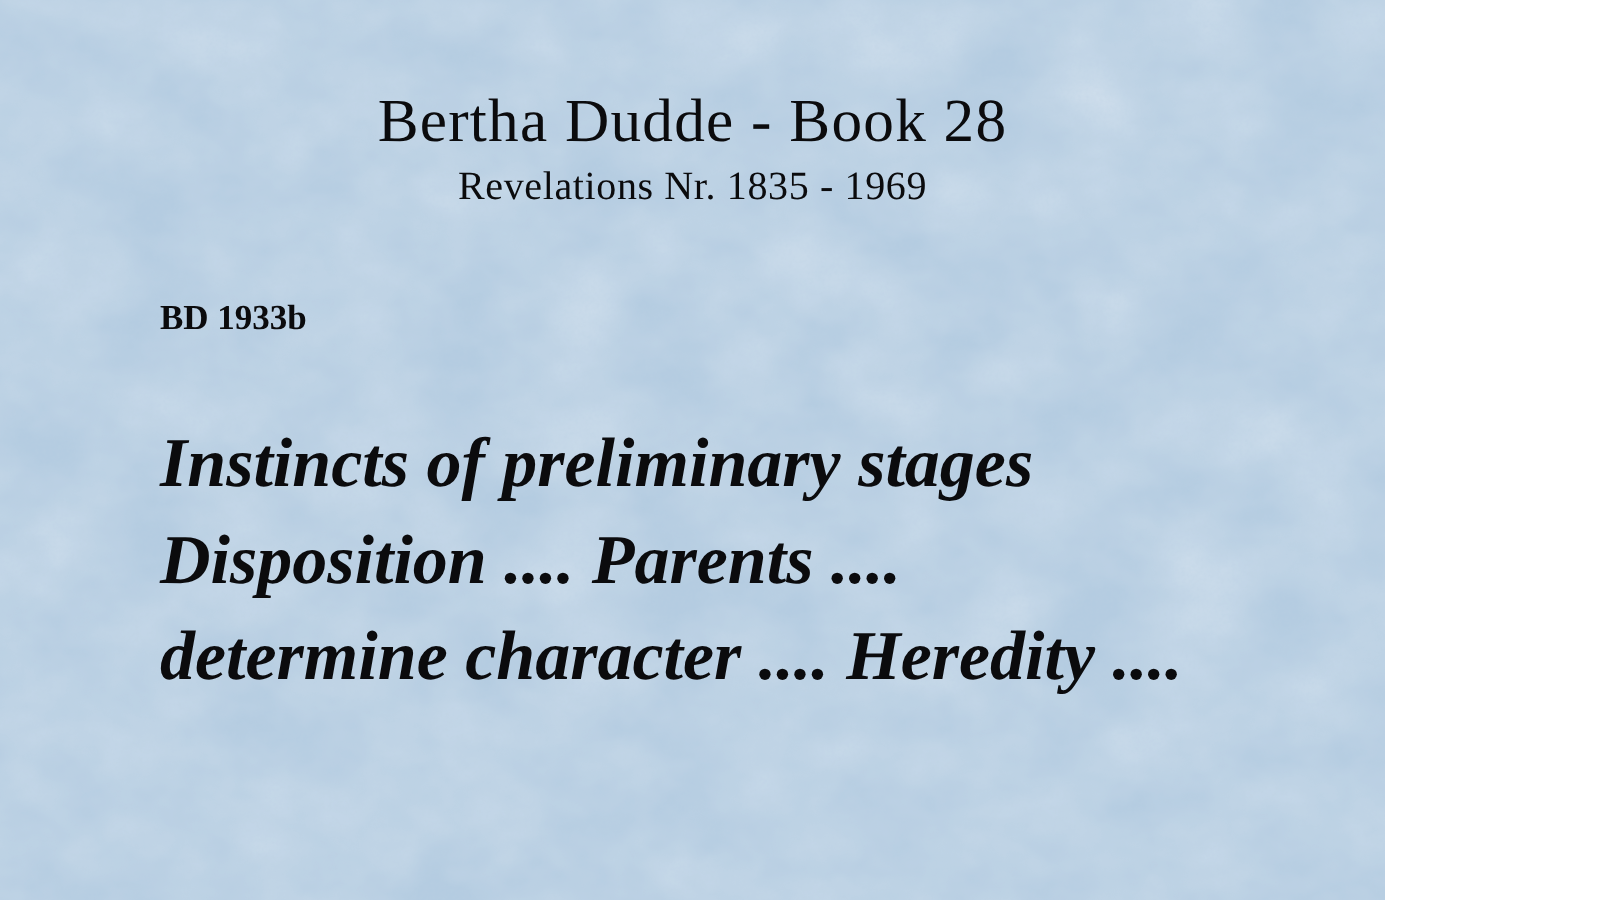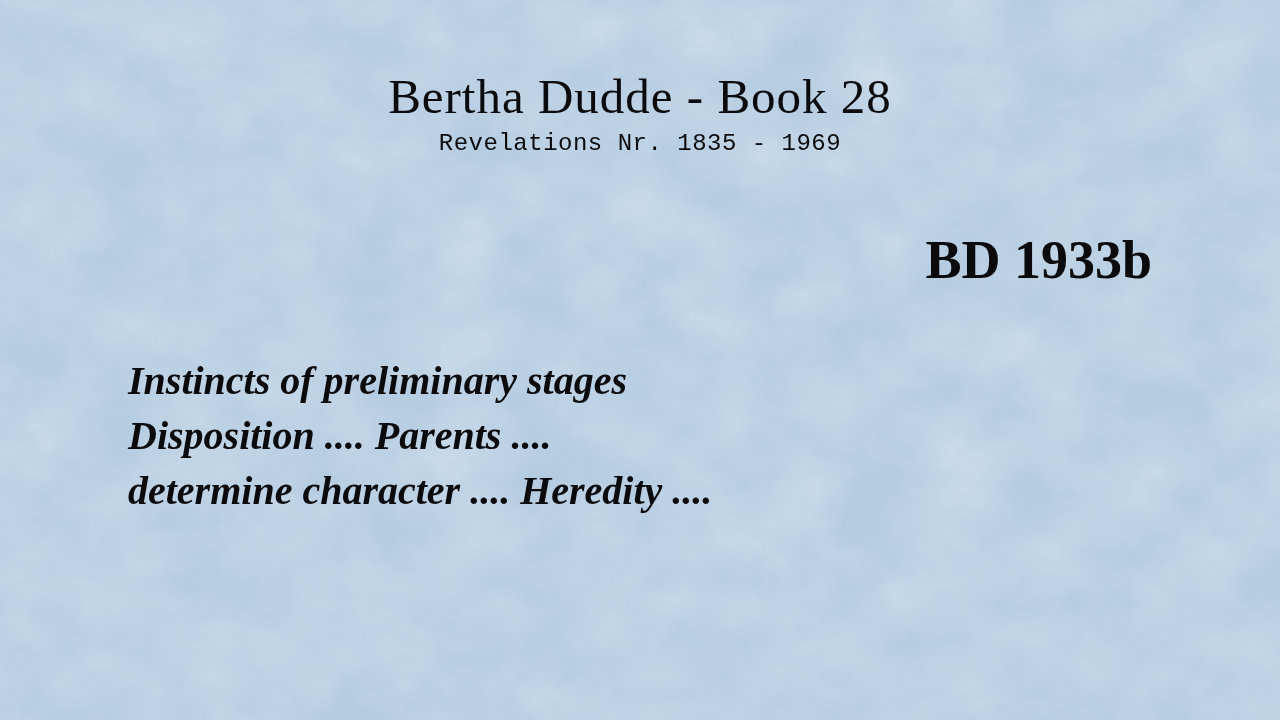--- a/index.html
+++ b/index.html
@@ -5,21 +5,21 @@
   * { margin: 0; padding: 0; box-sizing: border-box; }
 
   html, body {
     width: 1280px;
     height: 720px;
     overflow: hidden;
   }
 
   .page {
     position: relative;
-    width: 1280px;
+    width: 1108px;
     height: 720px;
     background: #b4cce1;
     font-family: "Liberation Serif", "DejaVu Serif", serif;
     color: #0b0b0d;
   }
 
   .texture {
     position: absolute;
     inset: 0;
     width: 100%;
@@ -39,41 +39,40 @@
   }
 
   .book-title {
     font-size: 49px;
     font-weight: 400;
     letter-spacing: 1px;
     line-height: 1.1;
   }
 
   .subtitle {
-    font-size: 24px;
+    font-size: 32px;
     font-weight: 400;
     letter-spacing: 0.5px;
     margin-top: 6px;
-    font-family: Liberation Mono, monospace;
   }
 
   .meta-row {
     display: flex;
-    justify-content: flex-end;
+    justify-content: space-between;
     align-items: baseline;
     margin-top: 72px;
     font-weight: bold;
-    font-size: 54px;
+    font-size: 28px;
   }
 
   .doc-heading {
     margin-top: 62px;
     font-style: italic;
     font-weight: bold;
-    font-size: 40px;
+    font-size: 56px;
     line-height: 1.38;
     letter-spacing: 0px;
   }
 
   .doc-heading .line {
     white-space: nowrap;
   }
 </style>
 </head>
 <body>

